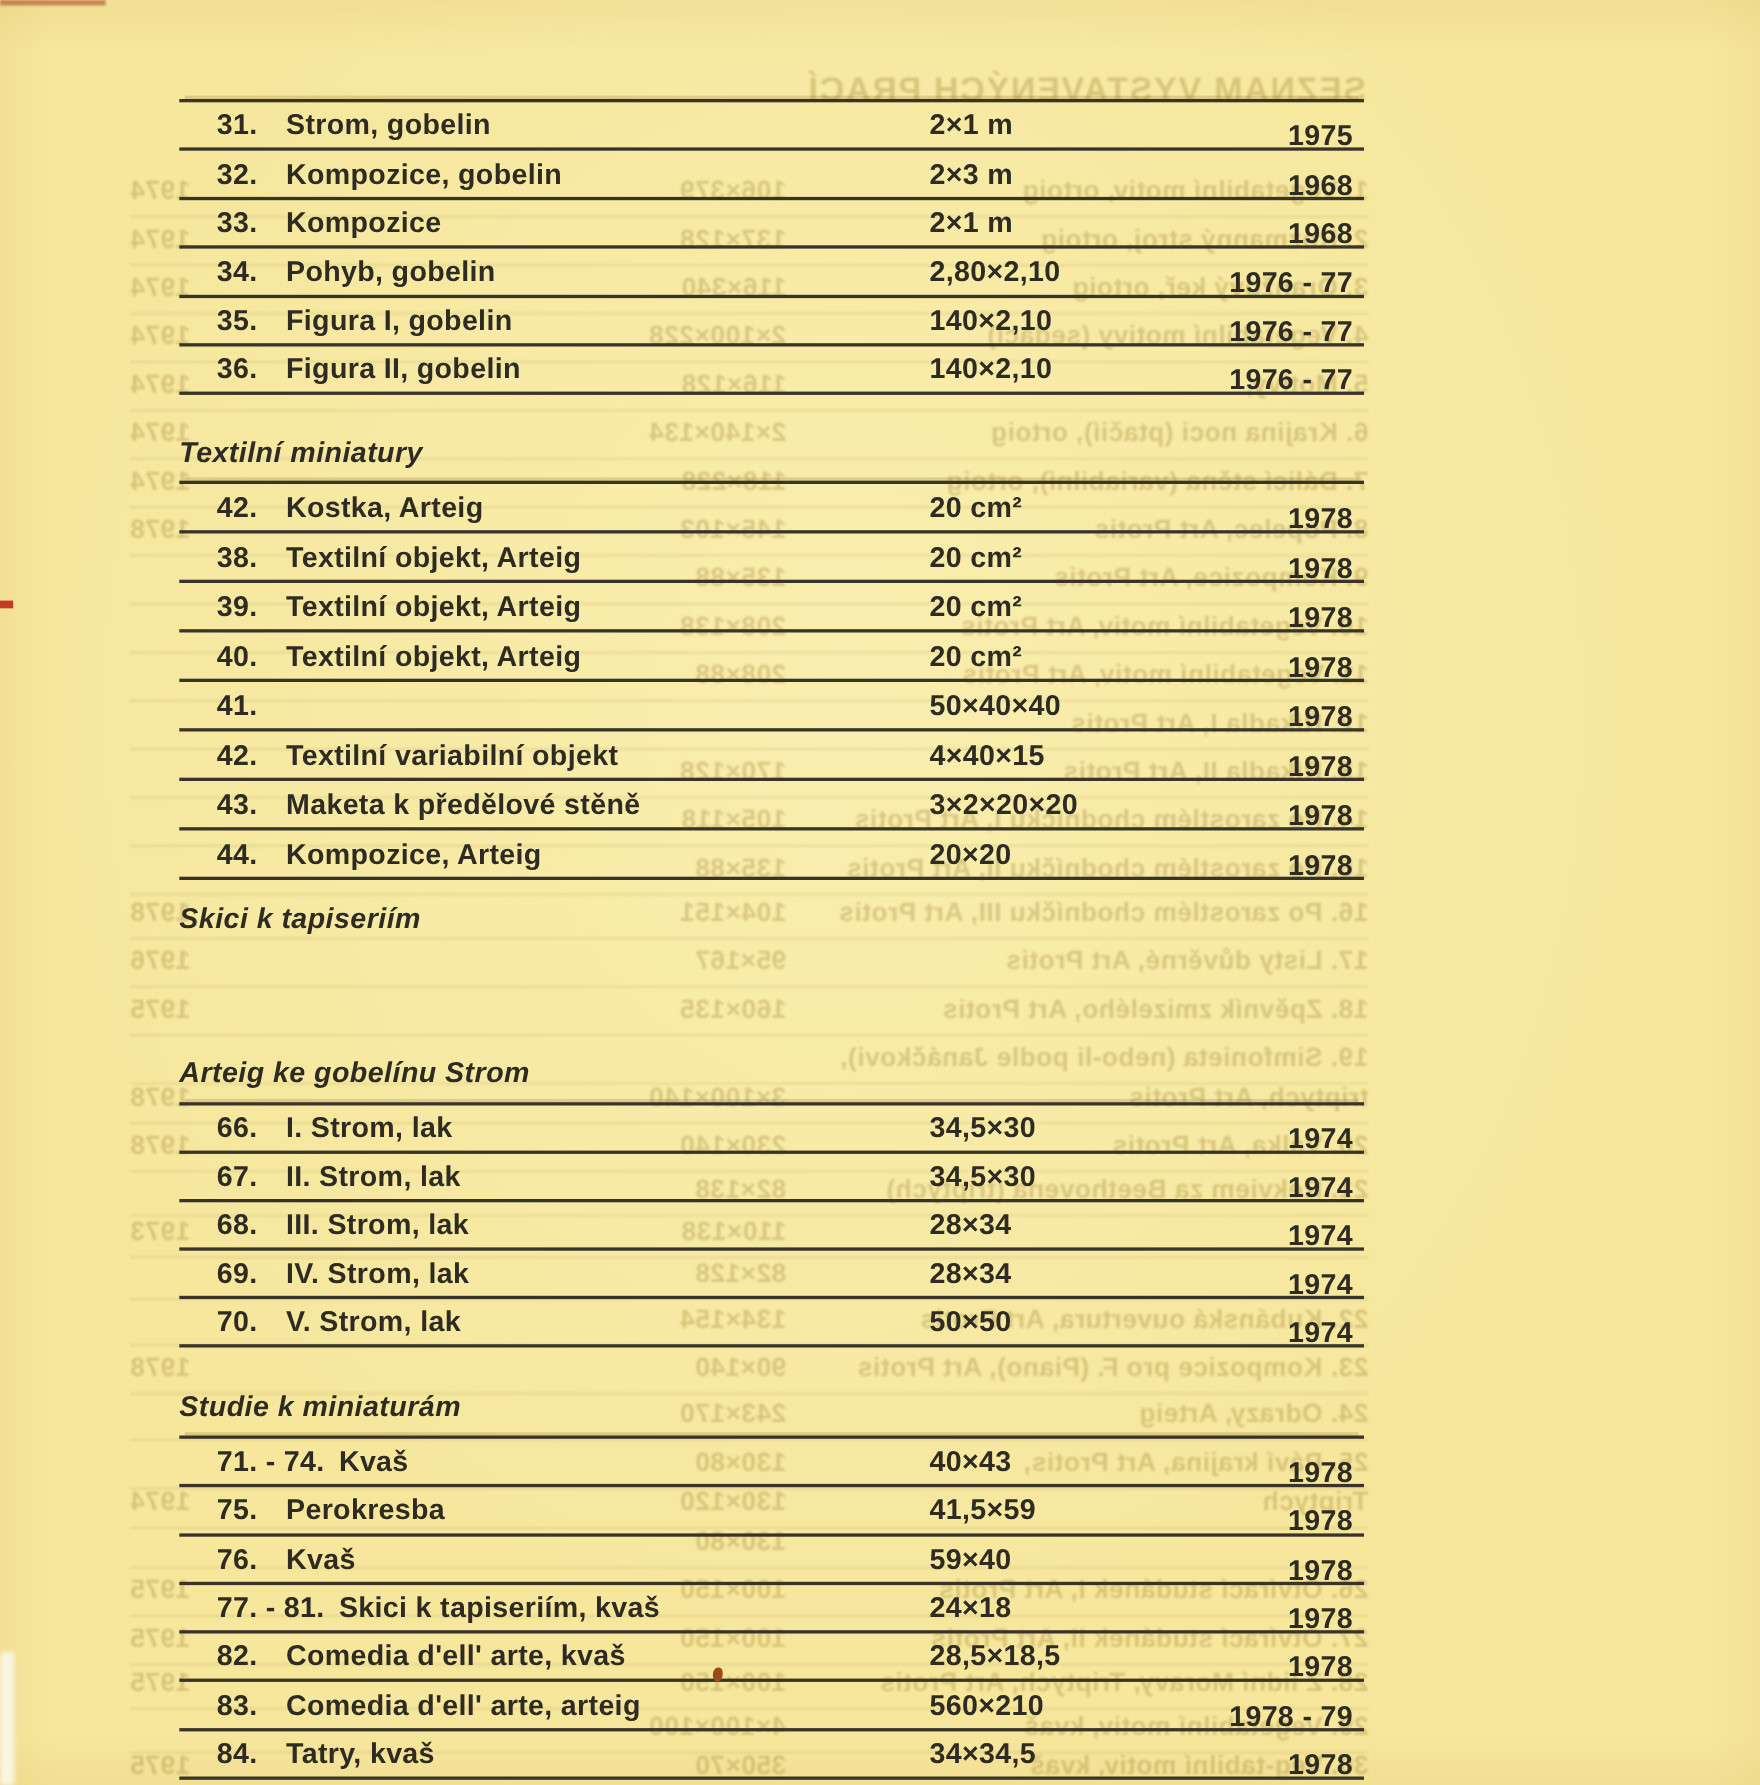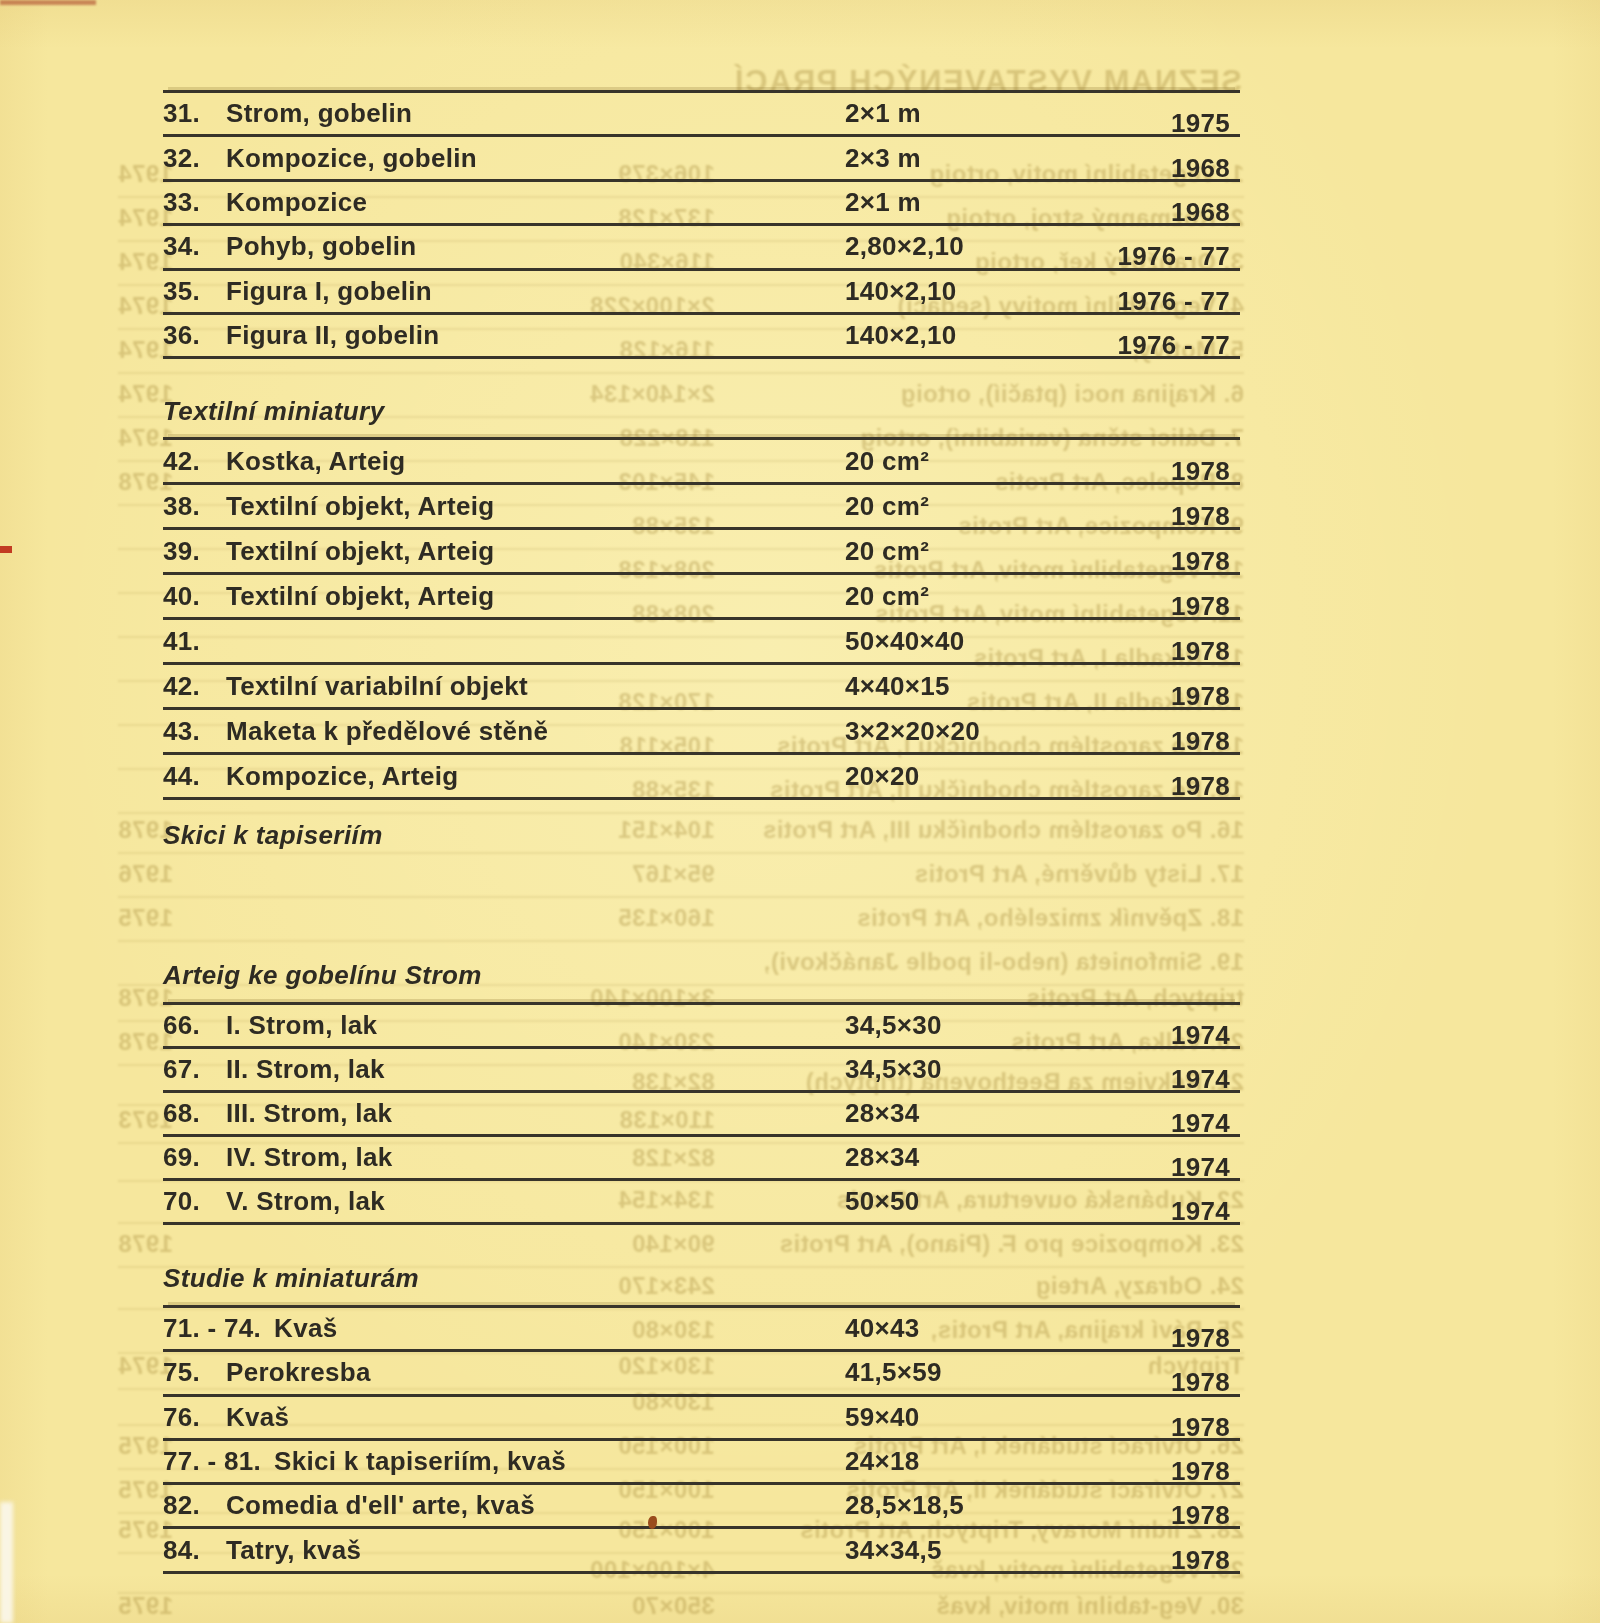--- a/index.html
+++ b/index.html
@@ -62,21 +62,21 @@
   .rows-3{top:1002px;--rh:41px}
   .rows-4{top:1305px;--rh:41.3px}
 
   .row{
     position:relative;height:var(--rh);
     border-top:3px solid var(--rule,rgba(52,47,37,.9));
     display:flex;align-items:center;
     font-size:26px;font-weight:700;letter-spacing:.3px;
     white-space:nowrap;
   }
-  .c-no{display:inline-block;min-width:50px;margin-right:13px;}
+  .c-no{display:inline-block;min-width:50px;margin-right:13px;margin-left:34px;}
   .c-title{flex:none;}
   .c-dim{position:absolute;left:682px;}
   .c-year{position:absolute;right:10px;margin-top:20px;}
 
   
   .art{position:absolute;pointer-events:none;}
   .art-top-edge{left:0;top:0;width:96px;height:5px;background:rgba(168,62,36,.55);filter:blur(1px);}
   .art-red-dash{left:0;top:546px;width:12px;height:7px;background:#c23b22;filter:blur(.6px);}
   .art-white-corner{left:0;top:1502px;width:13px;height:121px;background:#faf5e4;filter:blur(2.2px);}
   .art-brown-speck{left:648px;top:1516px;width:9px;height:13px;background:#9a4c1c;border-radius:55% 40% 60% 50%;filter:blur(.4px);}
@@ -416,20 +416,26 @@
         <span class="c-dim">24×18</span>
         <span class="c-year">1978</span>
       </div>
       <div class="row">
         <span class="c-no">82.</span>
         <span class="c-title">Comedia d'ell' arte, kvaš</span>
         <span class="c-dim">28,5×18,5</span>
         <span class="c-year">1978</span>
       </div>
       <div class="row">
+        <span class="c-no">83.</span>
+        <span class="c-title">Comedia d'ell' arte, arteig</span>
+        <span class="c-dim">560×210</span>
+        <span class="c-year">1978 - 79</span>
+      </div>
+      <div class="row">
         <span class="c-no">84.</span>
         <span class="c-title">Tatry, kvaš</span>
         <span class="c-dim">34×34,5</span>
         <span class="c-year">1978</span>
       </div>
     </div>
 
   <div class="art art-top-edge"></div>
   <div class="art art-red-dash"></div>
   <div class="art art-white-corner"></div>

